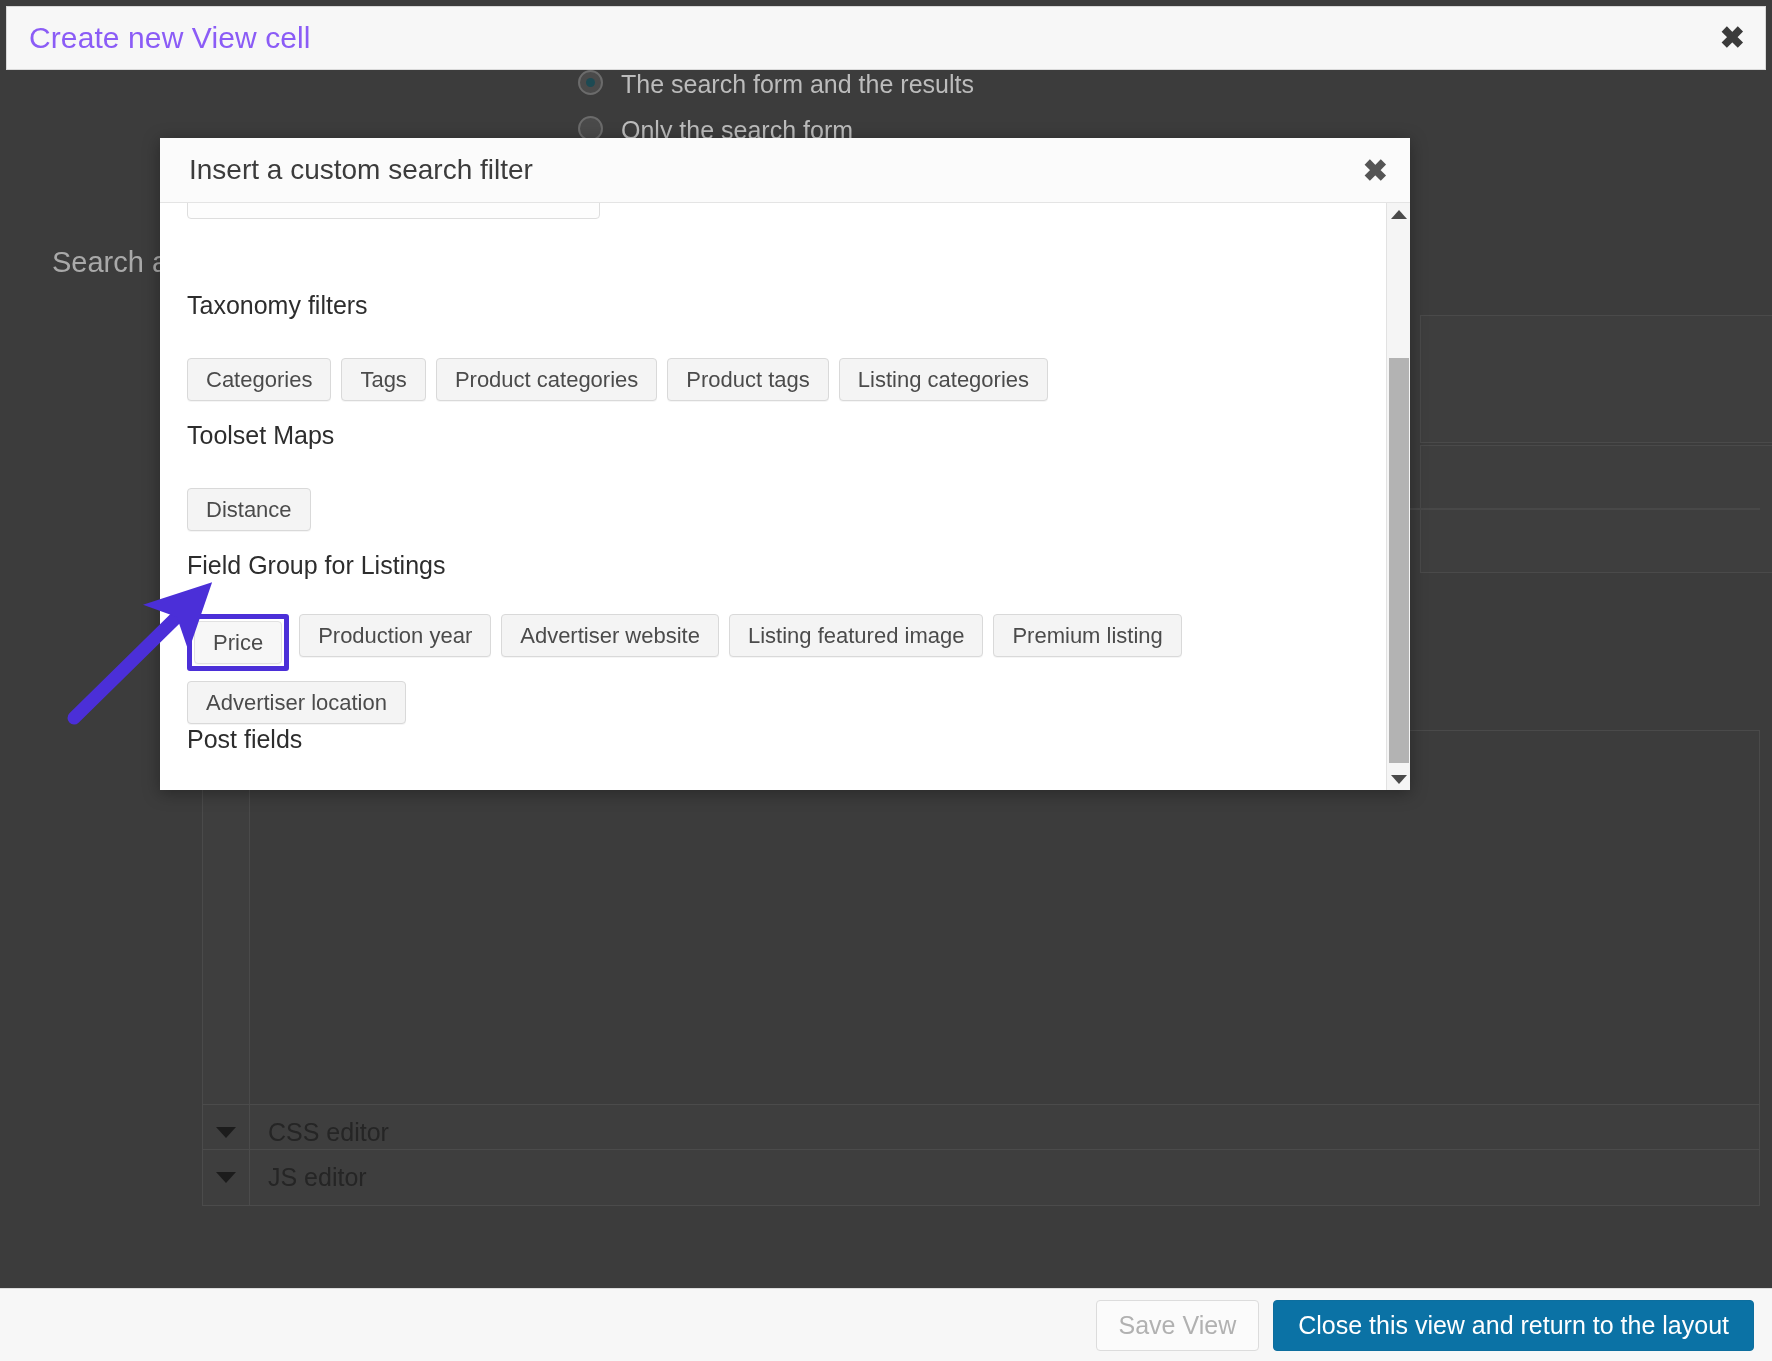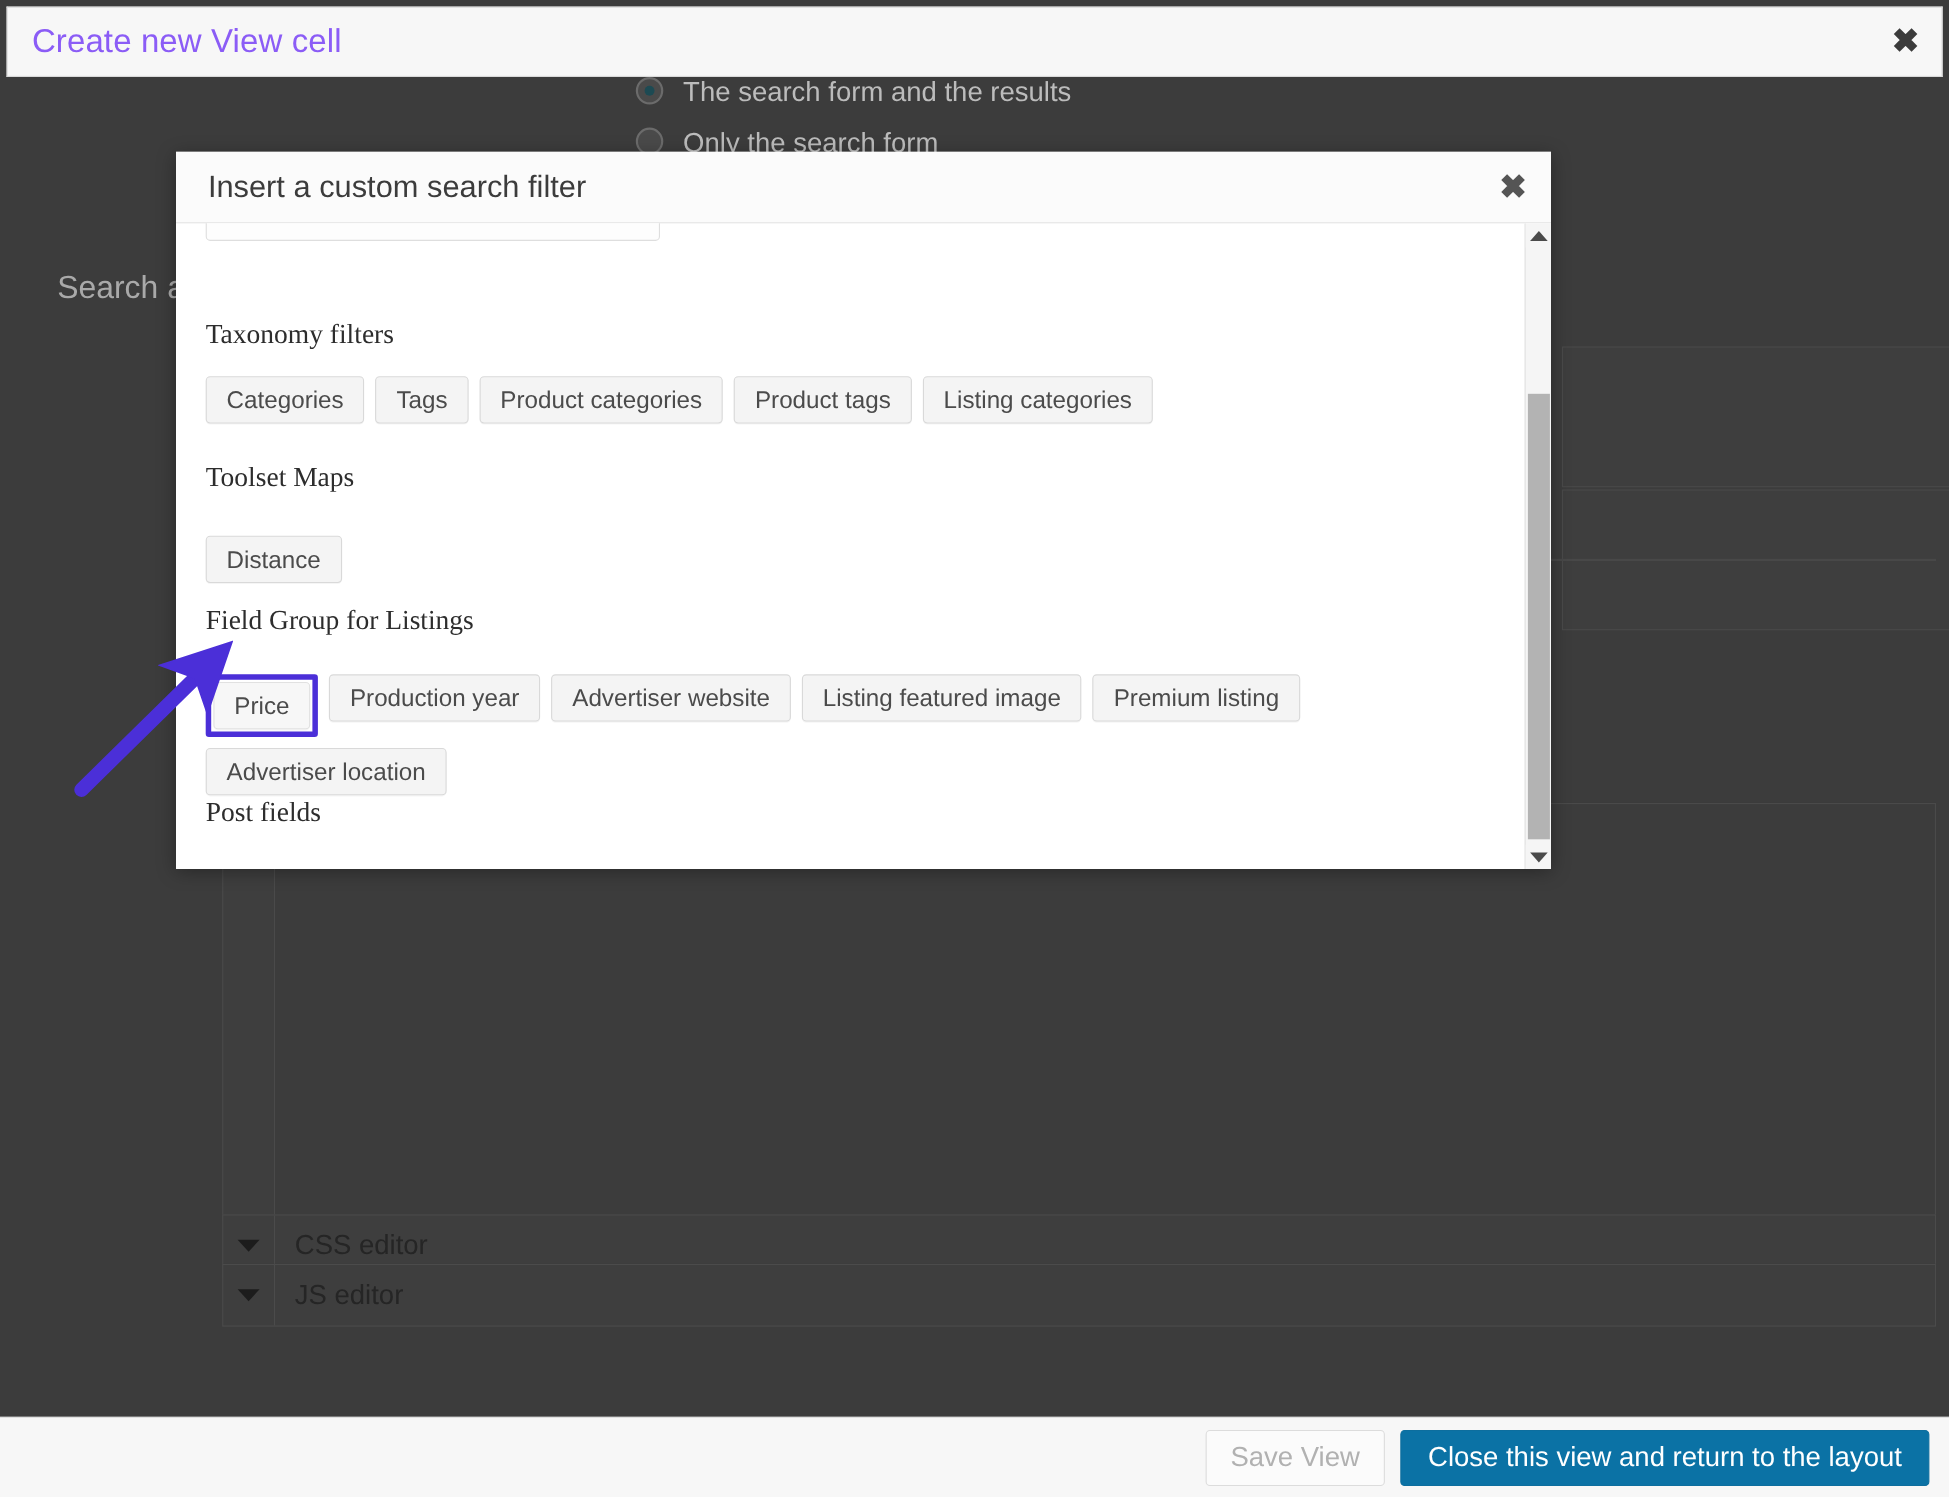--- a/index.html
+++ b/index.html
@@ -205,21 +205,20 @@
     border-radius: 4px;
     background: #fdfdfd;
   }
 
   .section-title {
     font-size: 25px;
     color: #2d2d2d;
     font-weight: 400;
     margin: 0;
     padding: 0;
-    font-family: Liberation Serif, serif;
   }
 
   .btn-row {
     display: flex;
     flex-wrap: wrap;
     gap: 10px;
   }
 
   .chip {
     display: inline-flex;
@@ -242,21 +241,21 @@
     border-radius: 3px;
     padding: 2px;
     display: inline-block;
   }
   .chip-highlight .chip {
     border-color: #e1e1e1;
     background: #f7f7f7;
   }
 
   .sec-taxonomy { position: absolute; top: 88px; left: 27px; }
-  .sec-taxonomy .btn-row { margin-top: 23px; }
+  .sec-taxonomy .btn-row { margin-top: 38px; }
 
   .sec-maps { position: absolute; top: 218px; left: 27px; }
   .sec-maps .btn-row { margin-top: 38px; }
 
   .sec-fieldgroup { position: absolute; top: 348px; left: 27px; width: 1150px; }
   .sec-fieldgroup .btn-row { margin-top: 34px; }
 
   .sec-postfields { position: absolute; top: 522px; left: 27px; }
 
   

